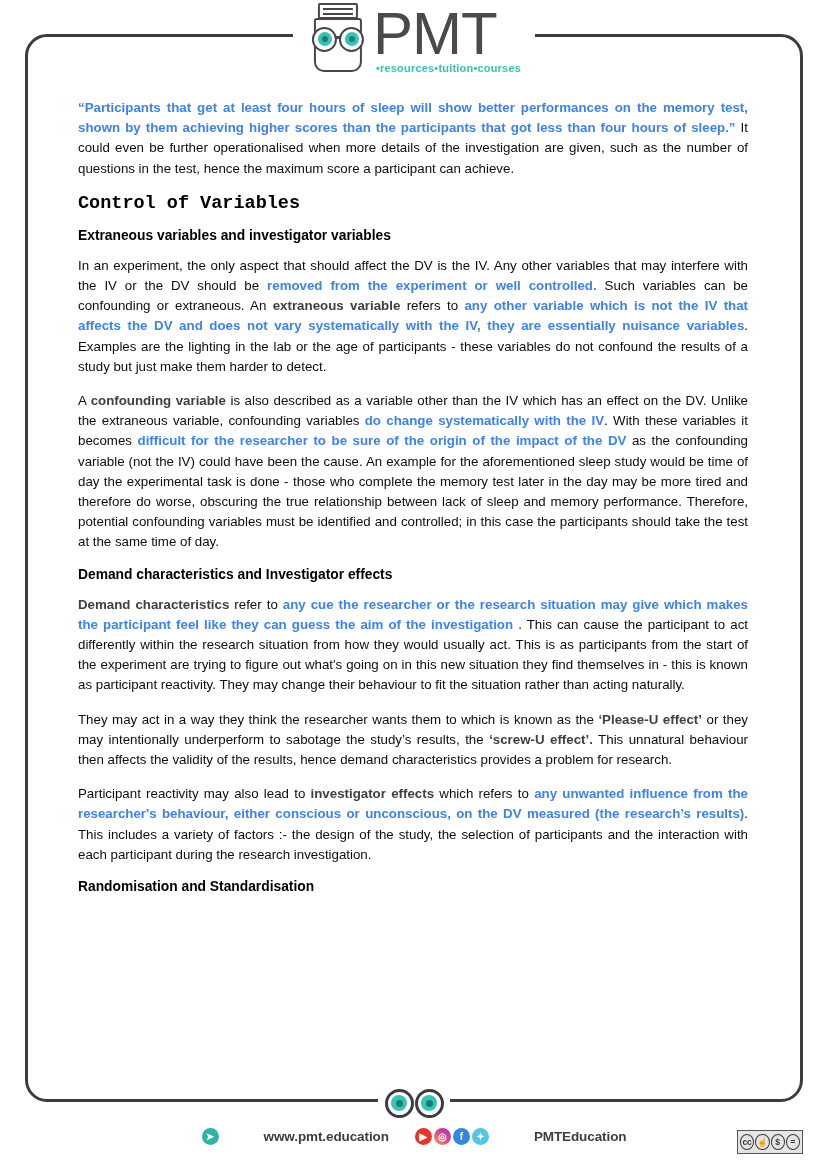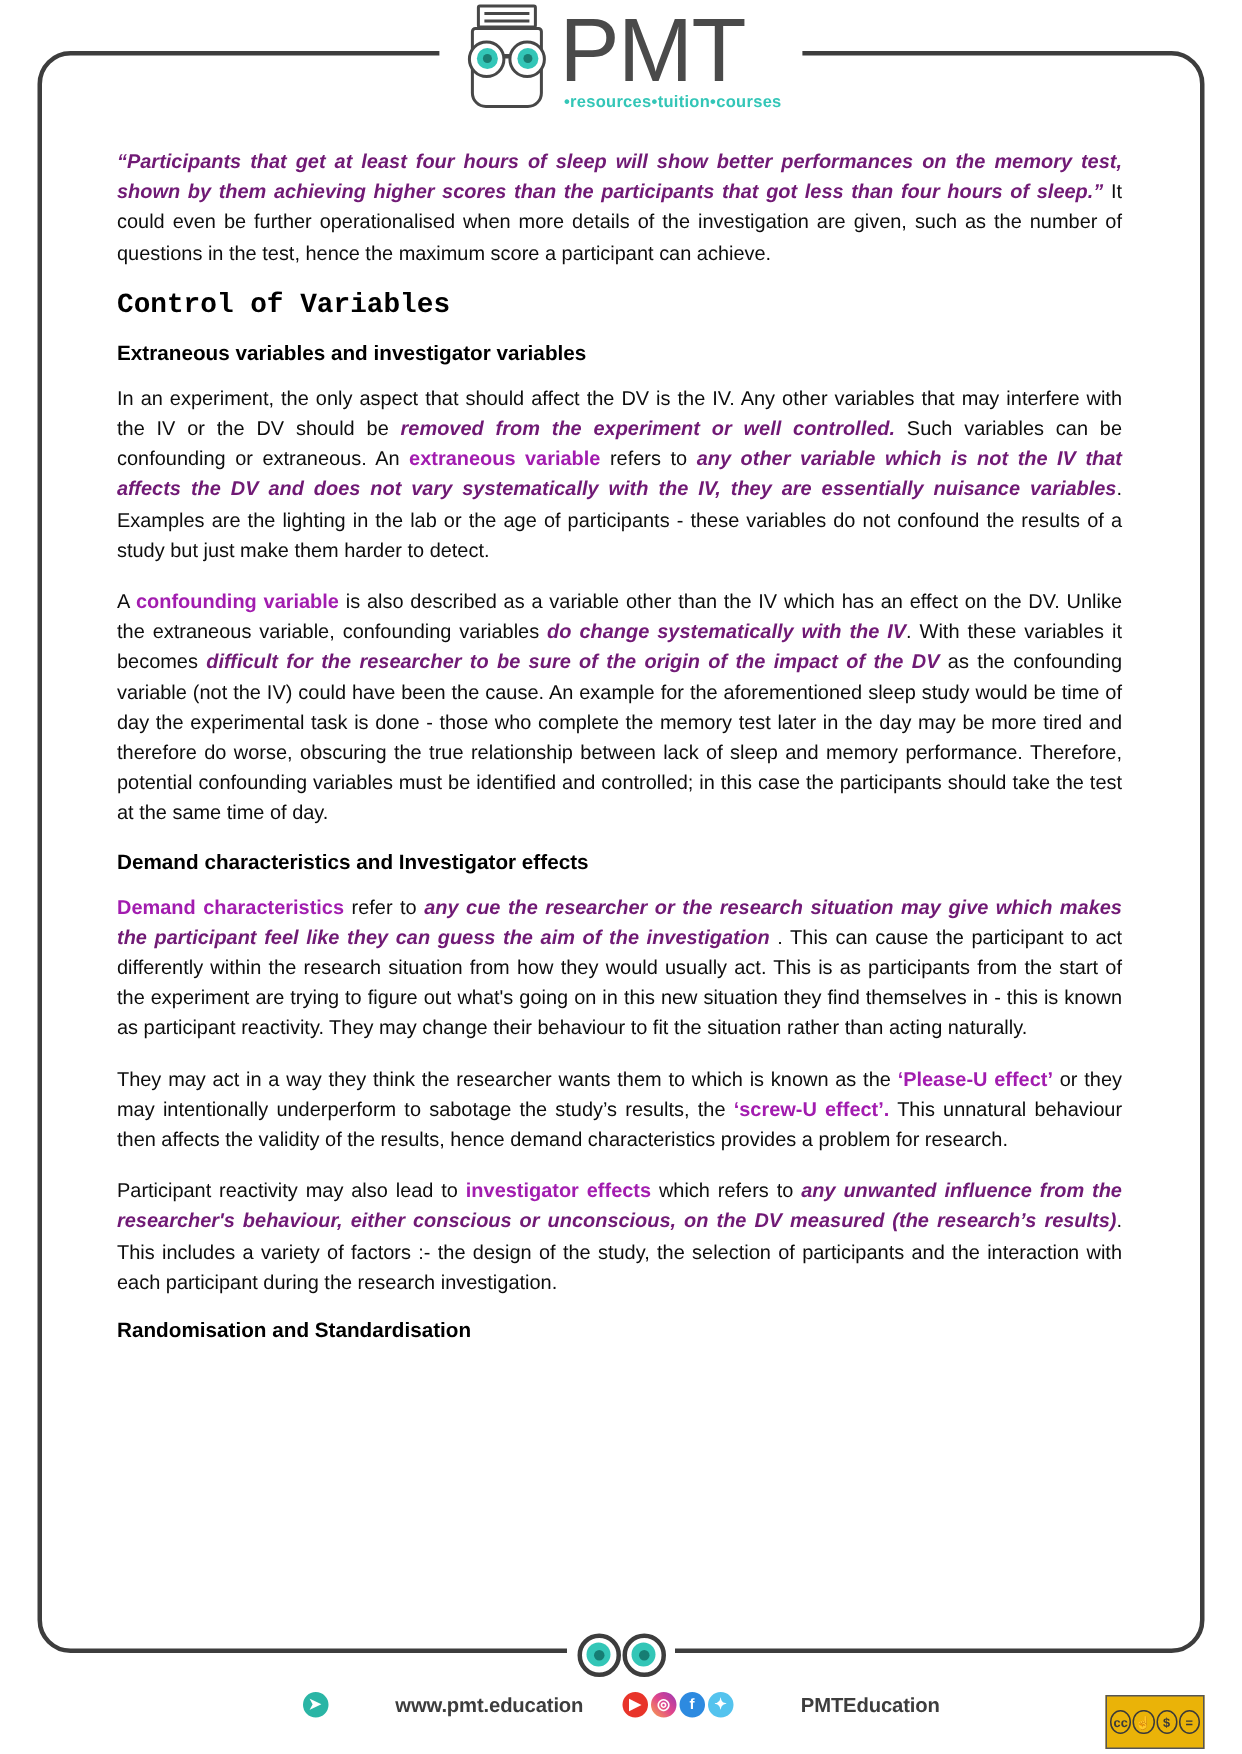--- a/index.html
+++ b/index.html
@@ -123,22 +123,22 @@
     font-weight: bold;
     color: #000;
     font-family: Liberation Mono, monospace;
   }
   h3.h-sub {
     margin: 6px 0 13px 0;
     font-size: 13.8px;
     font-weight: bold;
     color: #000;
   }
-  .hl { color: #701a75; font-weight: bold; font-style: italic; }
-  .bd { font-weight: bold; color: #a21caf; }
+  .hl { color: #3b82f6; font-weight: bold; }
+  .bd { font-weight: bold; color: #404040; }
 
   
   .footer-glasses {
     position: absolute;
     left: 50%; top: 1086px;
     transform: translateX(-50%);
     width: 72px; height: 34px;
     background: #ffffff;
     display: flex; align-items: center; justify-content: center;
     gap: 1px;
@@ -179,23 +179,23 @@
   .c-cursor { background: #2ab5a5; }
   .c-yt { background: #e8342a; }
   .c-ig { background: linear-gradient(45deg,#f9a34b,#e0458c,#9b37b5); }
   .c-fb { background: #2d8ae0; }
   .c-tw { background: #54c3ee; }
   .icons-row { display: flex; gap: 2px; align-items: center; }
 
   .cc-badge {
     position: absolute;
     right: 25px; top: 1130px;
-    width: 66px; height: 36px;
+    width: 66px; height: 24px;
     border: 1.5px solid #555;
-    background: #eab308;
+    background: #e5e5e5;
     display: flex; align-items: center; justify-content: space-between;
     gap: 1px;
     padding: 1px 2px;
   }
   .cc-dot {
     width: 16px; height: 16px; border-radius: 50%;
     border: 1.5px solid #3a3a3a;
     color: #3a3a3a;
     font-size: 8.5px; font-weight: bold;
     display: flex; align-items: center; justify-content: center;

